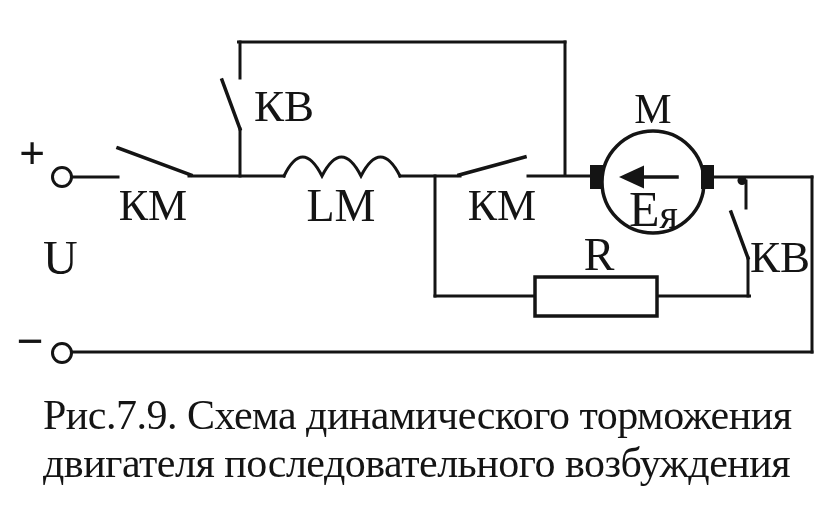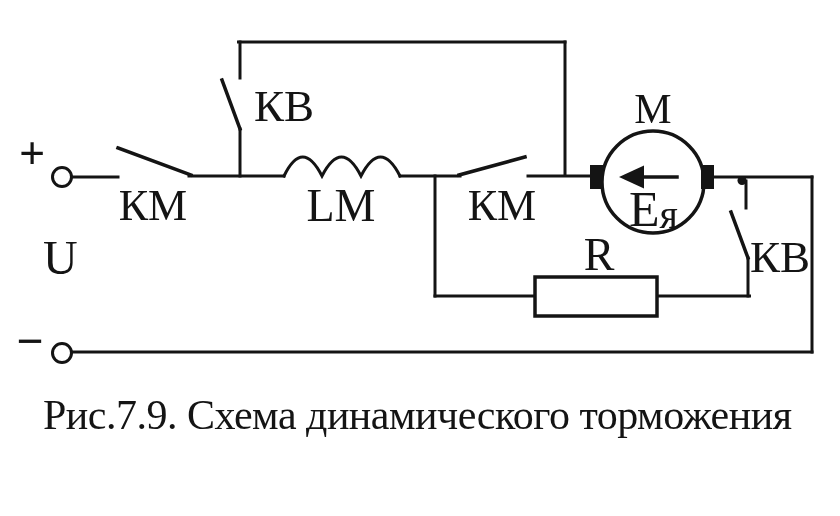--- a/index.html
+++ b/index.html
@@ -107,15 +107,16 @@
       </g>
       <rect x="535" y="277" width="122" height="39" stroke="#141414" stroke-width="3.5" fill="#ffffff"></rect>
       <circle cx="742" cy="180.5" r="4.5" fill="#141414" stroke="none"></circle>
       <text class="schem-label" x="599" y="270" font-size="46" text-anchor="middle" stroke="none">R</text>
       <text class="schem-label" x="750" y="272" font-size="45" stroke="none">КВ</text>
     </g>
   </svg>
 
   <div class="caption">
     <div>Рис.7.9. Схема динамического торможения</div>
+    <div>двигателя последовательного возбуждения</div>
   </div>
 
 </div>
 
 </body></html>

